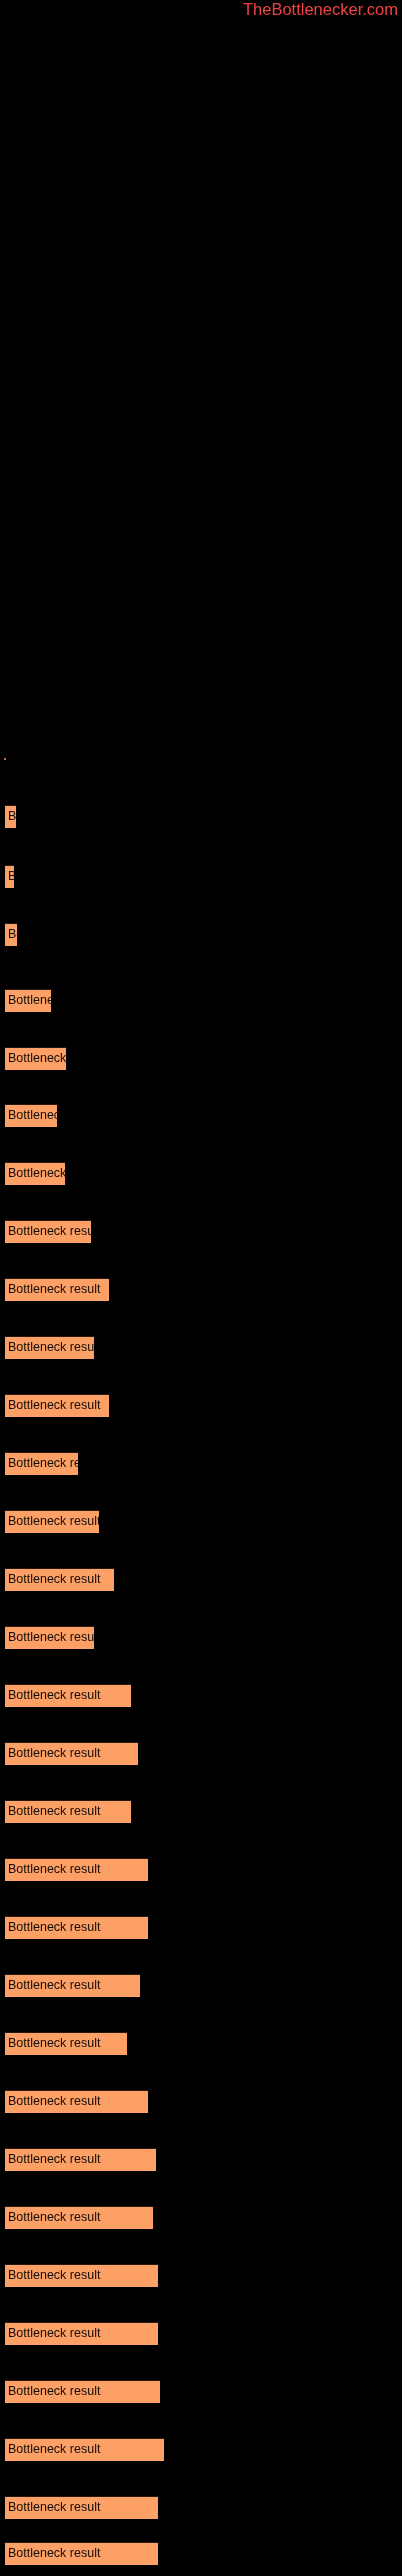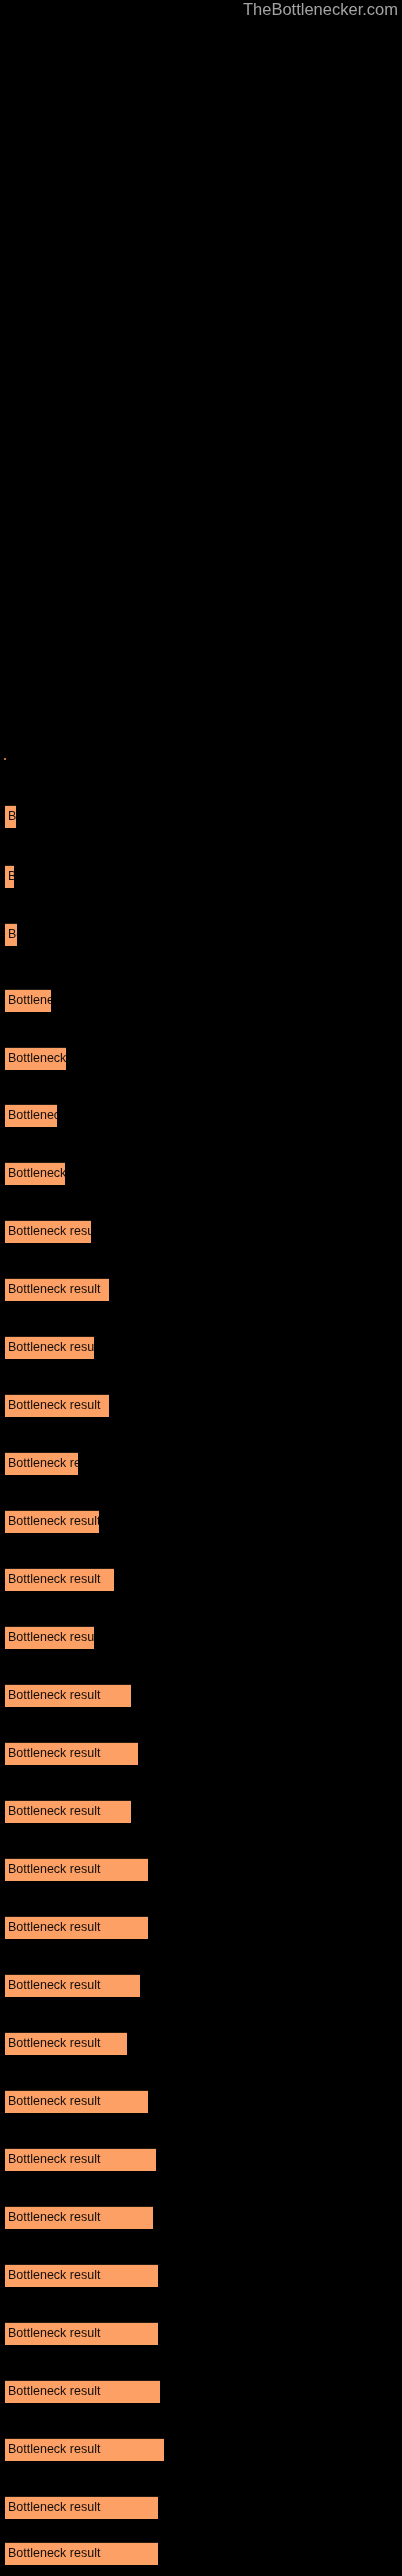--- a/index.html
+++ b/index.html
@@ -28,21 +28,21 @@
     position: absolute;
     left: 0;
     top: 0;
     width: 398px;
     height: 21px;
     text-align: right;
     padding-right: 4.8px;
   }
   #site-title {
     display: inline-block;
-    color: #a3a3a3;
+    color: #ef4444;
     font-size: 16.5px;
     line-height: 19.3px;
     letter-spacing: 0px;
     white-space: nowrap;
     font-weight: 400;
   }
 
   
   #chart {
     position: absolute;

